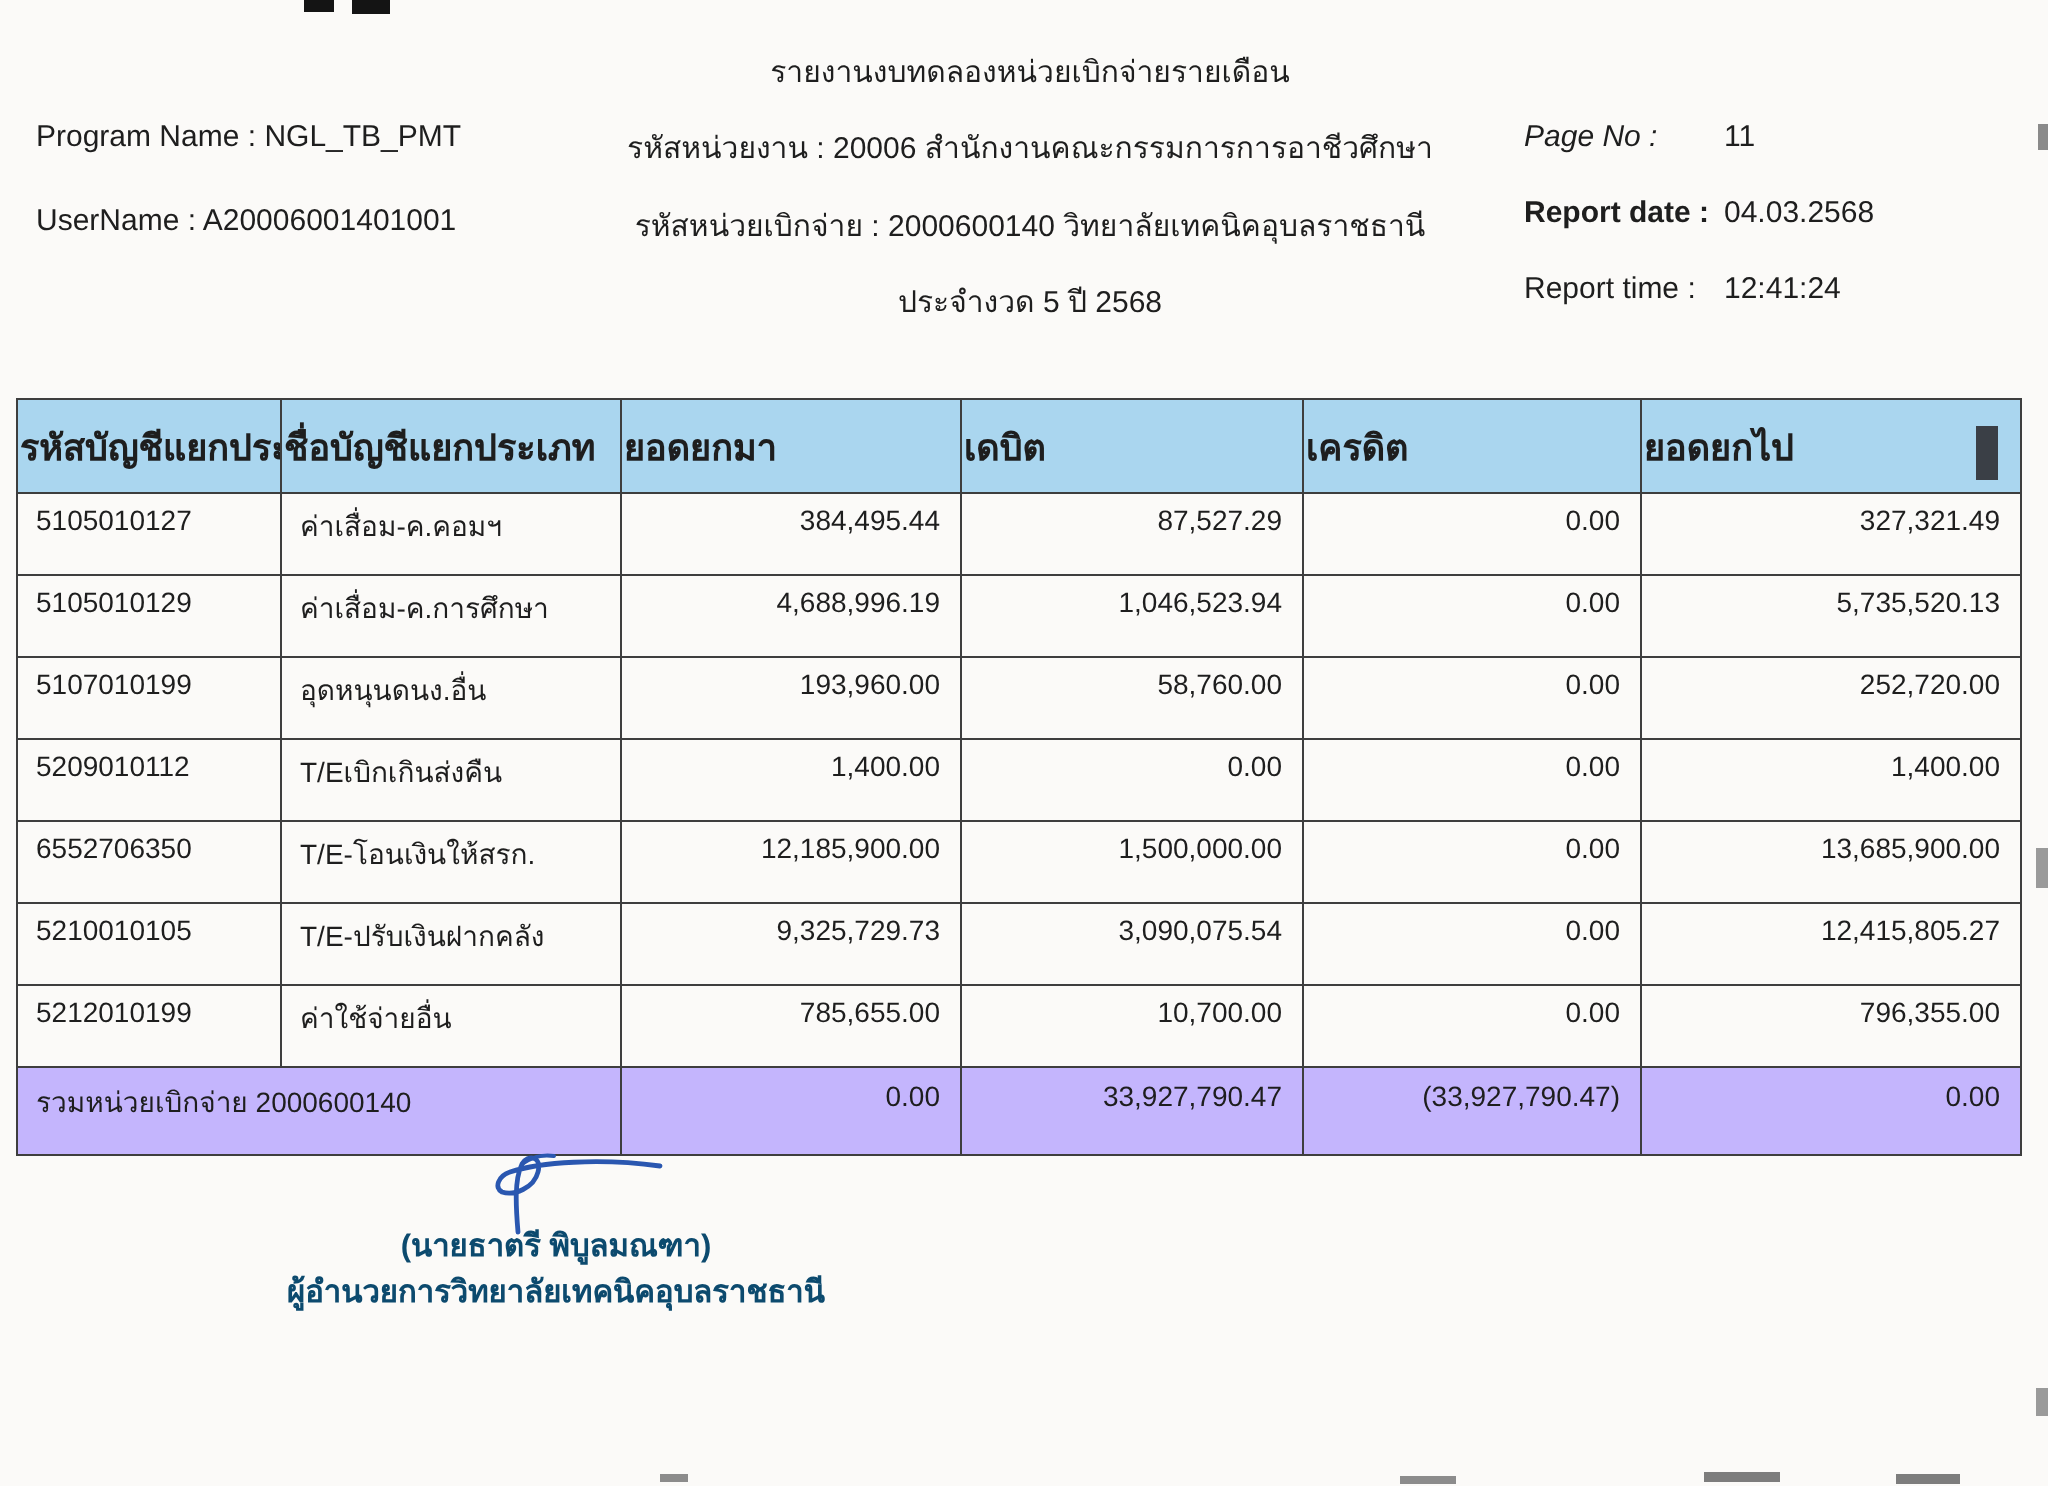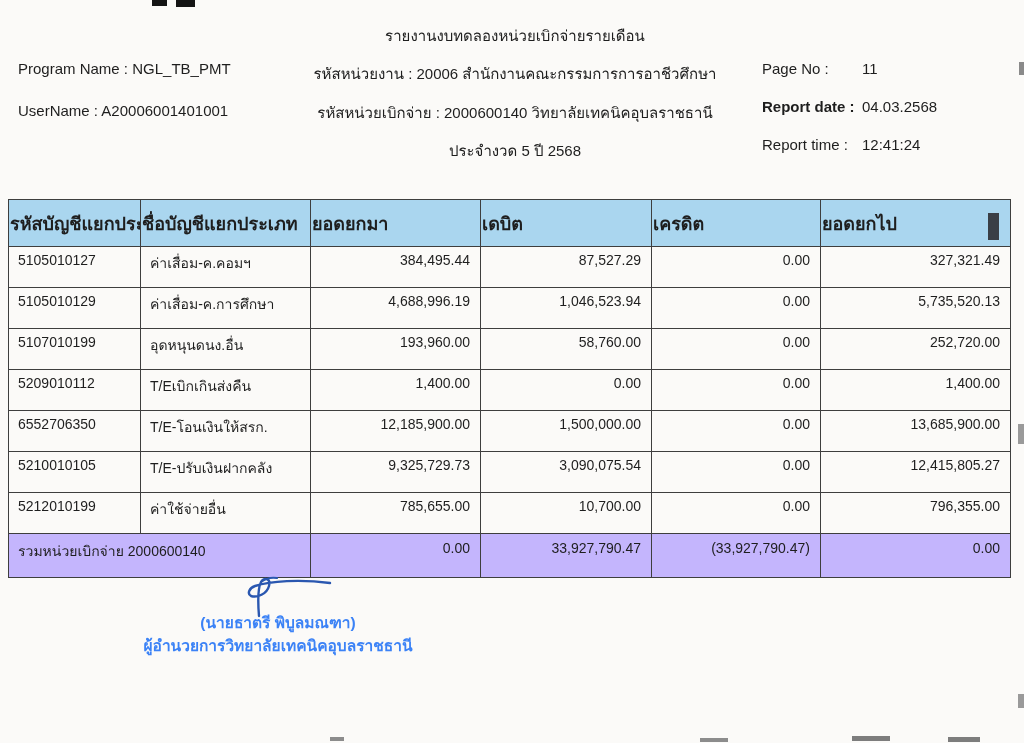--- a/index.html
+++ b/index.html
@@ -32,37 +32,37 @@
     height:44px;background:#aad6ef;
     font-weight:700;font-size:18px;text-align:left;
   }
   tr.data td{height:34px;vertical-align:top;padding-top:5px;}
   td.t-left{text-align:left;padding-left:9px;}
   td.t-right{text-align:right;padding-right:10px;}
   tr.total td{height:36px;background:#c4b5fd;vertical-align:top;padding-top:6px;}
   
   .sig-text{
     left:118px;width:320px;text-align:center;
-    color:#3b82f6;font-weight:700;font-size:15.5px;white-space:nowrap;
+    color:#0c4a6e;font-weight:700;font-size:15.5px;white-space:nowrap;
   }
   
   .art{position:absolute;}
 </style>
 </head>
 <body>
 
 <div class="abs hdr-line" style="left:18px;top:60px;">Program Name : NGL_TB_PMT</div>
 <div class="abs hdr-line" style="left:18px;top:102px;">UserName : A20006001401001</div>
 
 <div class="abs hdr-line hdr-center" style="top:24px;">รายงานงบทดลองหน่วยเบิกจ่ายรายเดือน</div>
 <div class="abs hdr-line hdr-center" style="top:62px;">รหัสหน่วยงาน : 20006 สำนักงานคณะกรรมการการอาชีวศึกษา</div>
 <div class="abs hdr-line hdr-center" style="top:101px;">รหัสหน่วยเบิกจ่าย : 2000600140 วิทยาลัยเทคนิคอุบลราชธานี</div>
 <div class="abs hdr-line hdr-center" style="top:139px;">ประจำงวด 5 ปี 2568</div>
 
-<div class="abs hdr-line hdr-right-label" style="top:60px;">Page No :</div>
+<div class="abs hdr-line hdr-right-label" style="top:60px;font-style:italic;">Page No :</div>
 <div class="abs hdr-line hdr-right-value" style="top:60px;">11</div>
 <div class="abs hdr-line hdr-right-label" style="top:98px;font-weight:bold;">Report date :</div>
 <div class="abs hdr-line hdr-right-value" style="top:98px;">04.03.2568</div>
 <div class="abs hdr-line hdr-right-label" style="top:136px;">Report time :</div>
 <div class="abs hdr-line hdr-right-value" style="top:136px;">12:41:24</div>
 
 <table class="report">
   <colgroup>
     <col class="c1">
       <col class="c2">

